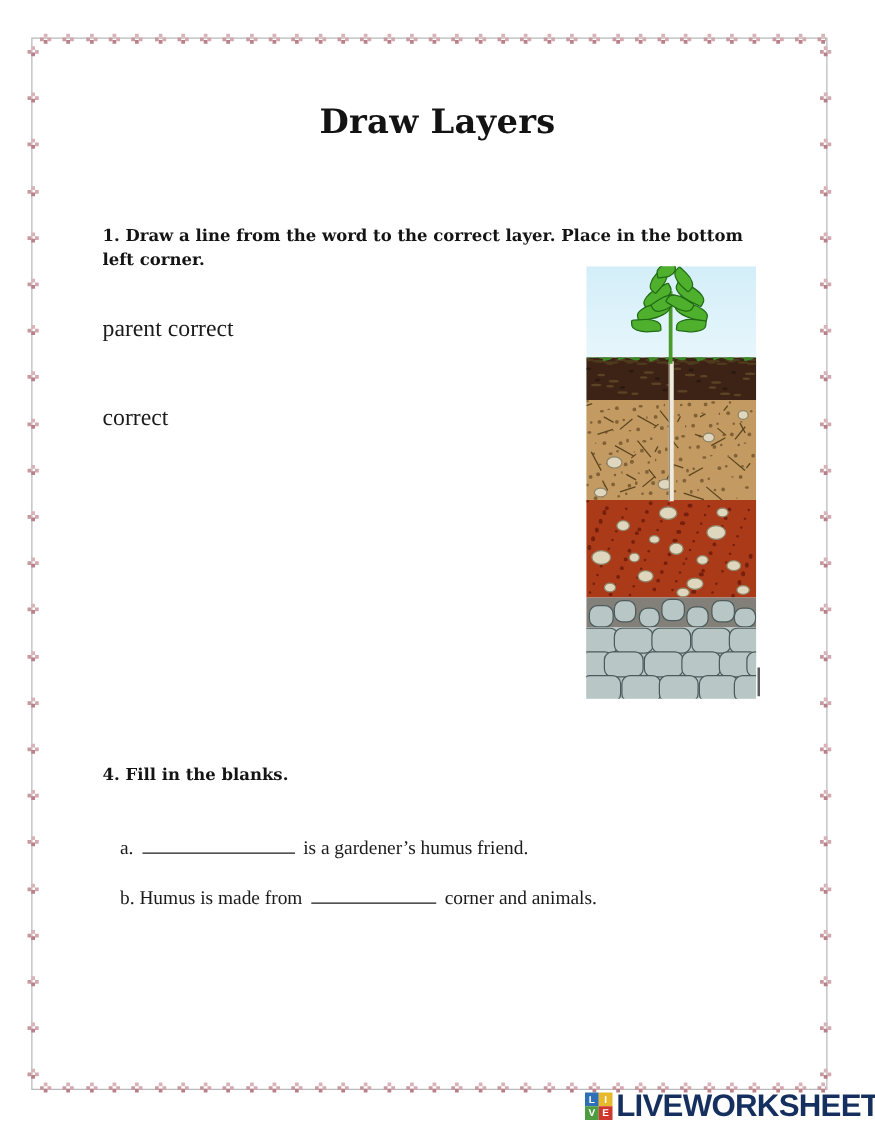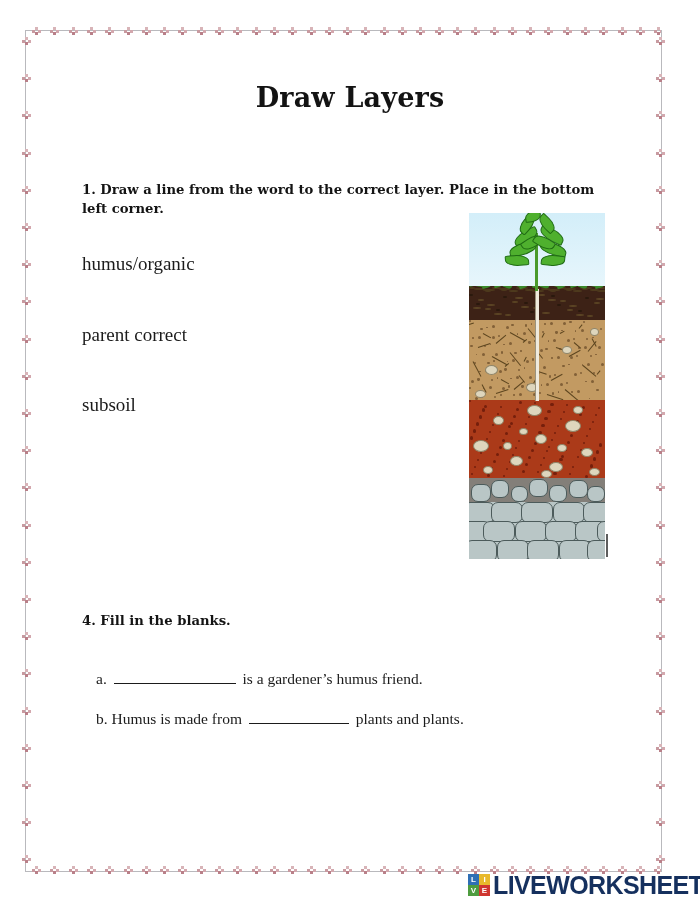--- a/index.html
+++ b/index.html
@@ -978,23 +978,22 @@
         <i class="p4"></i>
       </div>
     </div>
 </div>
 
 <div id="worksheet-title">Draw Layers</div>
 
 <div id="task1-instruction">1. Draw a line from the word to the correct layer. Place in the bottom left corner.</div>
 
 <div id="word-list">
-  <div class="word-item">humus/organic</div>
   <div class="word-item">parent correct</div>
-  <div class="word-item">subsoil</div>
+  <div class="word-item">correct</div>
 </div>
 
 <div id="soil-figure">
   <div class="soil-layer" id="layer-sky"></div>
   <div class="soil-layer" id="layer-humus">
       <div class="litter" style="left: 0px; top: 1px; width: 6px; height: 2.4px;"></div>
       <div class="litter" style="left: 7.1px; top: 2px; width: 9px; height: 2.4px;"></div>
       <div class="litter" style="left: 14.2px; top: 3px; width: 12px; height: 2.4px;"></div>
       <div class="litter" style="left: 16.2px; top: 4px; width: 6px; height: 2.4px;"></div>
       <div class="litter" style="left: 23.3px; top: 1px; width: 9px; height: 2.4px;"></div>
@@ -1393,21 +1392,21 @@
 <div class="blank-row" id="blank-row-a">
   <span>a.</span>
   <span class="blank-line" id="blank-a-line"></span>
   <span>is a gardener’s humus friend.</span>
 </div>
 
 <div class="blank-row" id="blank-row-b">
   <span>b.</span>
   <span>Humus is made from</span>
   <span class="blank-line" id="blank-b-line"></span>
-  <span>plants and plants.</span>
+  <span>corner and animals.</span>
 </div>
 
 <div id="lw-logo">
   <div id="lw-mark">
     <span id="lw-tile-l">L</span>
     <span id="lw-tile-i">I</span>
     <span id="lw-tile-v">V</span>
     <span id="lw-tile-e">E</span>
   </div>
   <div id="lw-wordmark">LIVEWORKSHEETS</div>

